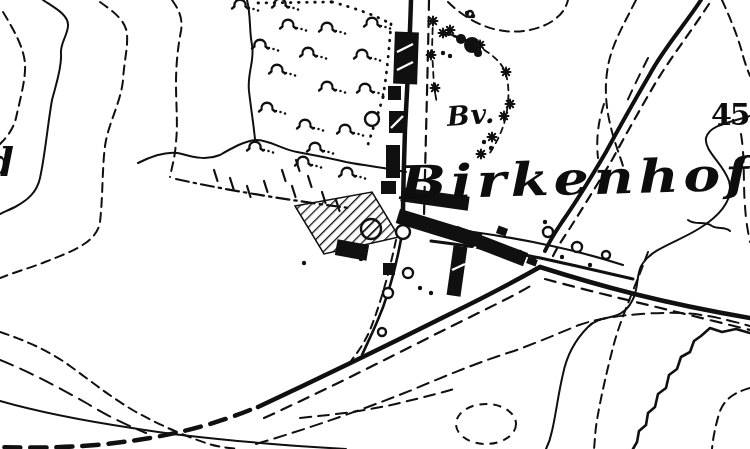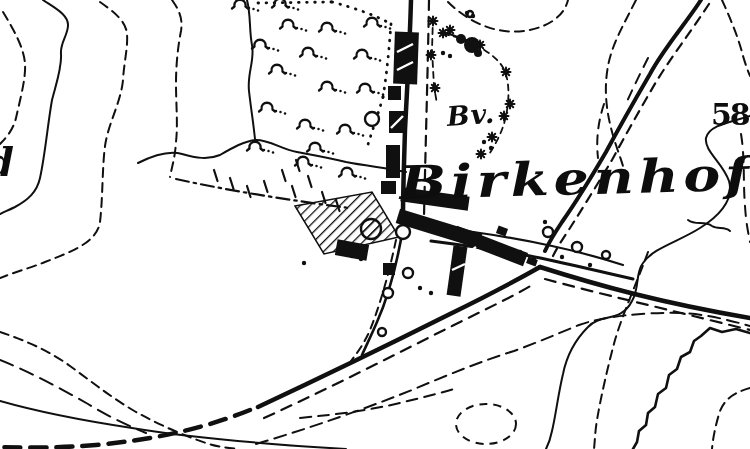--- a/index.html
+++ b/index.html
@@ -268,14 +268,14 @@
         <circle cx="467" cy="13" r="2.2" fill="#101010"></circle>
         <circle cx="473" cy="16" r="2.2" fill="#101010"></circle>
         <circle cx="484" cy="142" r="2.2" fill="#101010"></circle>
         <circle cx="491" cy="148" r="2.2" fill="#101010"></circle>
         <circle cx="304" cy="263" r="2.2" fill="#101010"></circle>
       </g>
     </svg>
   <div class="map-label" id="place-label">Birkenhof</div>
   <div class="map-label" id="hamlet-abbrev">Bv.</div>
   <div class="map-label" id="left-edge-fragment">d</div>
-  <div class="map-label" id="right-edge-number">58</div>
+  <div class="map-label" id="right-edge-number">45</div>
 </div>
 
 </body></html>

